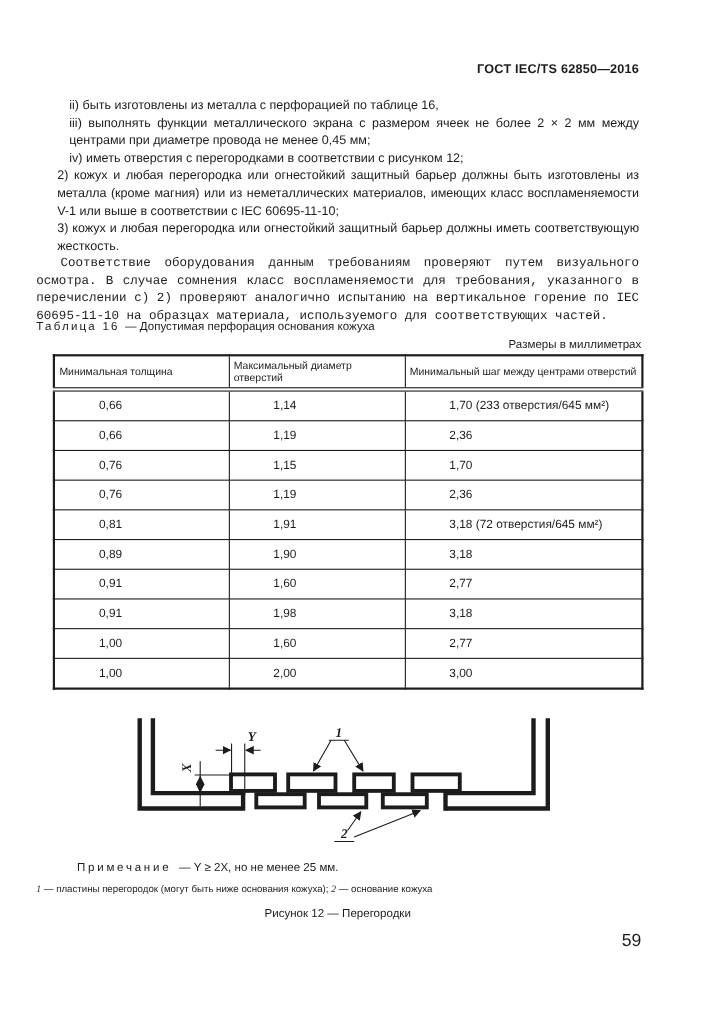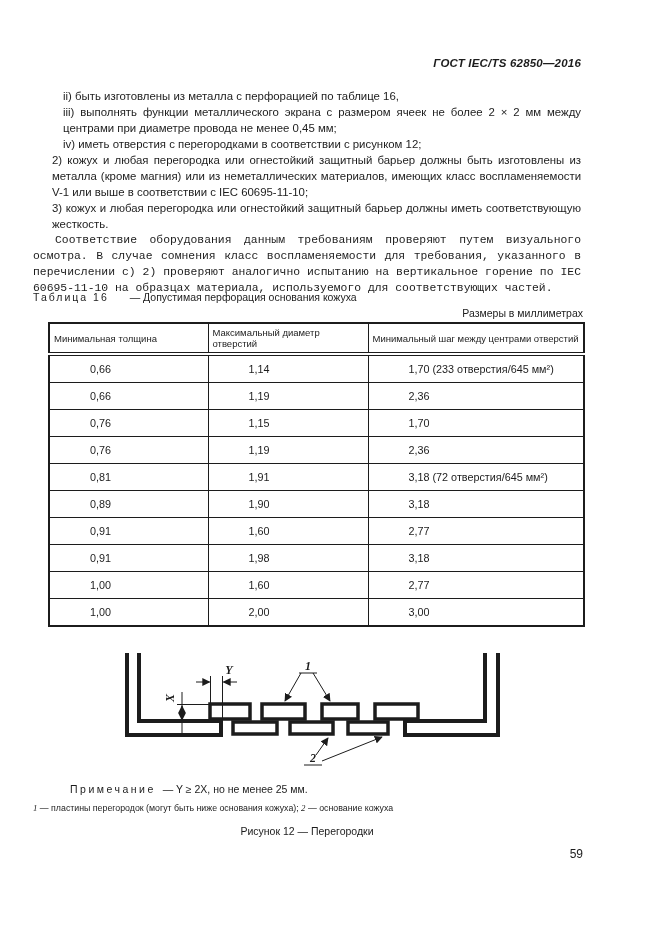--- a/index.html
+++ b/index.html
@@ -3,34 +3,34 @@
 <meta charset="utf-8">
 <style>
   html,body{margin:0;padding:0;background:#e9e9e9;}
   .page{
     position:relative;width:661px;height:935px;background:#ffffff;
     font-family:"Liberation Sans",sans-serif;color:#1c1c1c;overflow:hidden;
     margin:0 auto;
   }
   .doc-header{
     position:absolute;top:57px;left:33px;width:548px;
-    text-align:right;font-size:11.5px;font-weight:bold;letter-spacing:.2px;font-style:italic;
+    text-align:right;font-size:11.5px;font-weight:bold;letter-spacing:.2px;
   }
   .body-text{
     position:absolute;top:88px;left:33px;width:548px;
     font-size:11.4px;line-height:16px;text-align:justify;
   }
   .body-text p{margin:0;}
   .body-text p.list2{margin-left:30px;}
   .body-text p.list1{margin-left:19px;}
   .body-text p.para{text-indent:22px;font-family:Liberation Mono, monospace;}
   .table-caption{
     position:absolute;top:291px;left:33px;width:548px;font-size:10.5px;
   }
-  .table-caption .cap-label{letter-spacing:2px;margin-right:18px;}
+  .table-caption .cap-label{letter-spacing:2px;margin-right:2px;}
   .units-note{
     position:absolute;top:307px;left:33px;width:550px;text-align:right;font-size:10.5px;
   }
   table.gost{
     position:absolute;top:322px;left:48px;width:535px;
     border-collapse:collapse;table-layout:fixed;
   }
   table.gost th,table.gost td{
     border:1px solid #1c1c1c;text-align:left;vertical-align:middle;
     font-weight:normal;padding:0 4px;
@@ -47,21 +47,21 @@
   }
   .figure-note .note-label{letter-spacing:2.5px;margin-right:4px;}
   .figure-legend{
     position:absolute;top:803px;left:33px;width:548px;text-align:left;font-size:8.8px;
   }
   .figure-legend i{font-family:"Liberation Serif",serif;}
   .figure-caption{
     position:absolute;top:825px;left:33px;width:548px;text-align:center;font-size:10.5px;
   }
   .page-number{
-    position:absolute;top:847px;left:33px;width:550px;text-align:right;font-size:12px;
+    position:absolute;top:847px;left:33px;width:550px;text-align:right;font-size:16px;
   }
   svg .thick{stroke:#1c1c1c;stroke-width:4;fill:none;}
   svg .plate{stroke:#1c1c1c;stroke-width:3.5;fill:#ffffff;}
   svg .thin{stroke:#1c1c1c;stroke-width:1;fill:none;}
   svg text{fill:#1c1c1c;}
   svg .dimlabel{
     font-family:"Liberation Serif",serif;font-style:italic;font-weight:bold;font-size:12px;
   }
 </style>
 </head>

